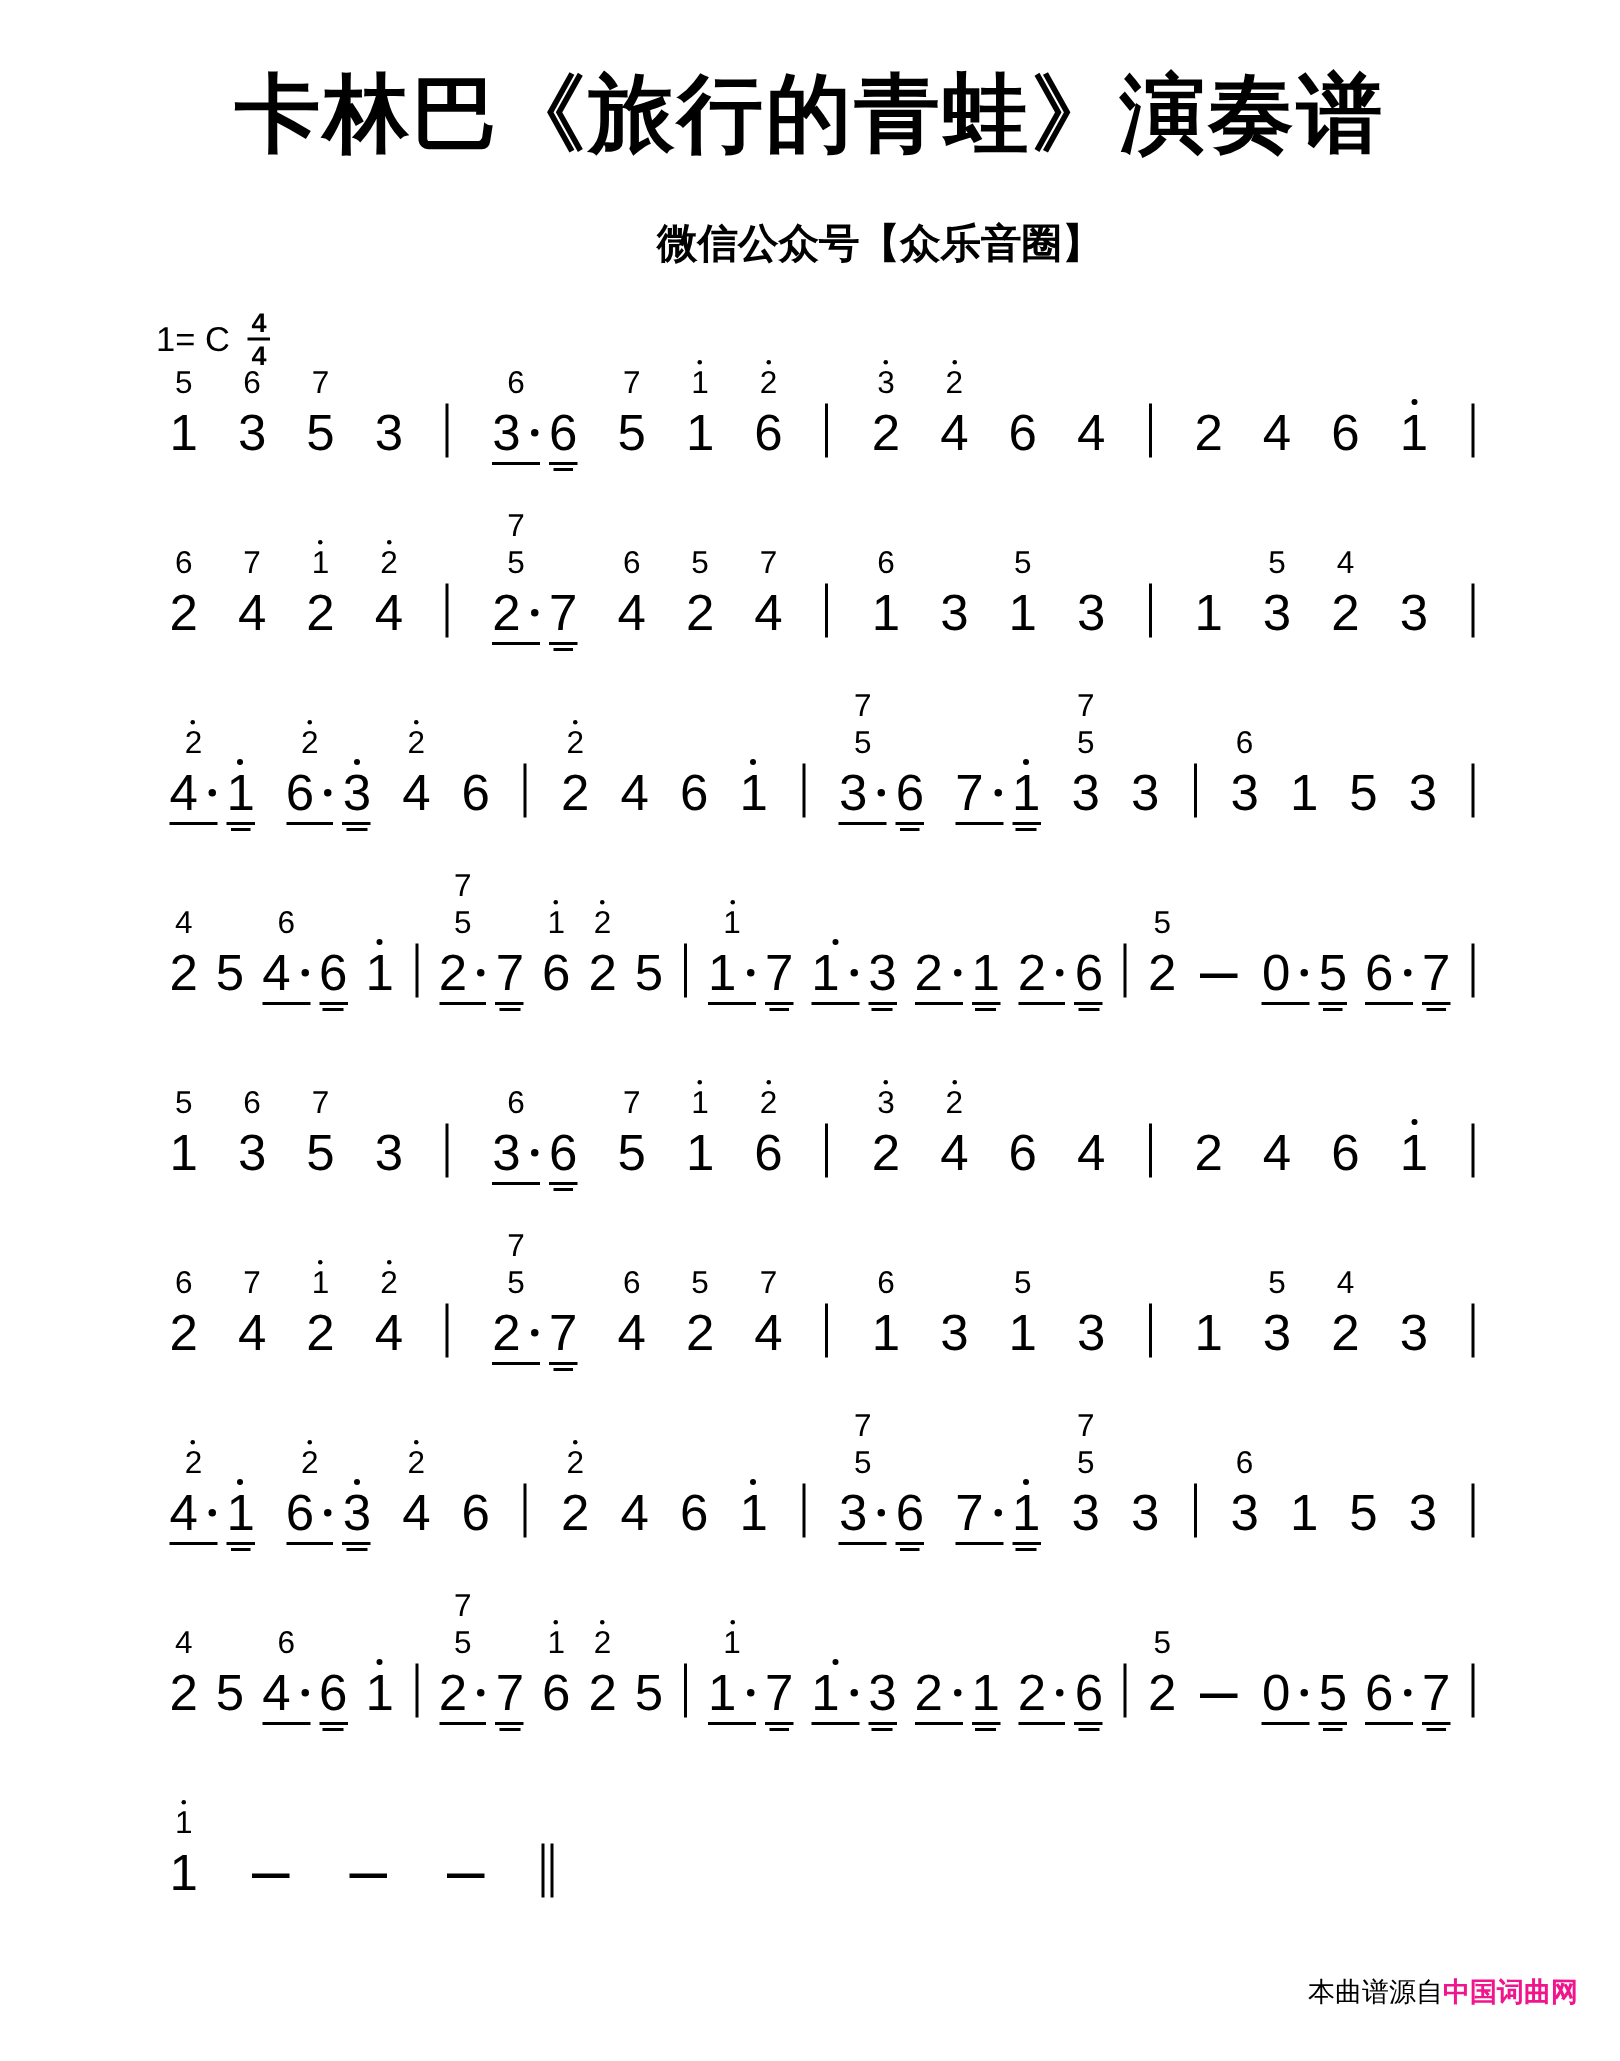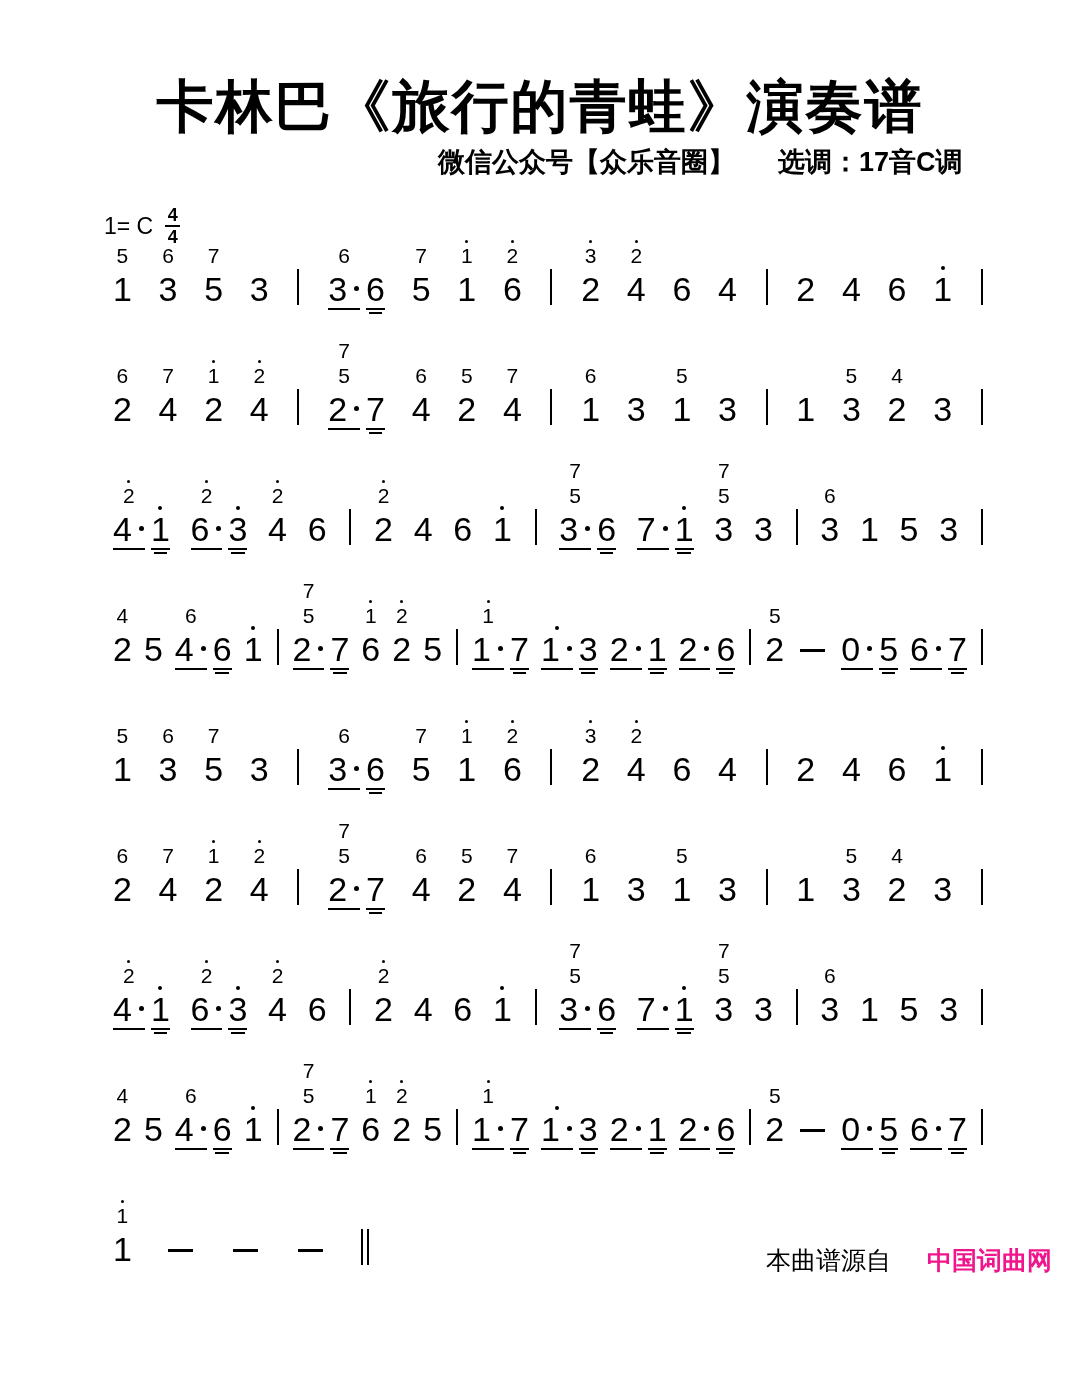--- a/index.html
+++ b/index.html
@@ -2,21 +2,21 @@
 <html><head>
 <meta charset="utf-8">
 <style>
   html,body{margin:0;padding:0;}
   body{
     width:1080px;height:1374px;position:relative;background:#fff;color:#000;
     font-family:"Liberation Sans","DejaVu Sans",sans-serif;overflow:hidden;
   }
   .title{
     position:absolute;top:38px;left:0;right:0;text-align:center;
-    font-size:57px;font-weight:900;letter-spacing:2px;white-space:nowrap;margin-top:31px;
+    font-size:57px;font-weight:900;letter-spacing:2px;white-space:nowrap;
   }
   .subtitle{
     position:absolute;top:144px;left:438px;display:flex;gap:43px;
     font-size:27px;font-weight:700;white-space:nowrap;
   }
   .keysig{
     position:absolute;top:190px;left:104px;display:flex;align-items:center;gap:12px;
     font-size:23px;font-weight:500;margin-top:16px;
   }
   .meter{display:flex;flex-direction:column;align-items:center;line-height:1;}
@@ -36,33 +36,32 @@
   .dg{font-size:34px;line-height:0.95;}
   .adot{width:5px;height:5px;border-radius:50%;background:#000;margin:0 1px 0 7px;}
   .ulz{align-self:stretch;height:13px;display:flex;flex-direction:column;}
   .l1{height:2px;background:#000;margin-top:3px;width:100%;}
   .l2{height:2px;background:#000;margin-top:2px;width:72%;align-self:center;}
   .barline{width:2px;height:36px;background:#000;margin:0 2px;}
   .endbar{display:flex;gap:4px;margin:0 2px;}
   .endbar .ebl{width:2px;height:36px;background:#000;}
   .dashblk{width:25px;height:3px;background:#000;margin:0 4px 13px 4px;}
   .footer{
-    position:absolute;top:1244px;right:28px;display:flex;gap:36px;
-    font-size:25px;white-space:nowrap;
+    position:absolute;top:1316px;right:28px;display:flex;
+    font-size:18px;white-space:nowrap;
   }
   .footer .site{font-weight:700;}
 </style>
 </head>
 <body>
 
 <div class="title">卡林巴《旅行的青蛙》演奏谱</div>
 
 <div class="subtitle">
   <span>微信公众号【众乐音圈】</span>
-  <span>选调：17音C调</span>
 </div>
 
 <div class="keysig">
   <span>1= C</span>
   <span class="meter">
     <span class="mnum">4</span>
     <span class="mline"></span>
     <span class="mnum">4</span>
   </span>
 </div>

